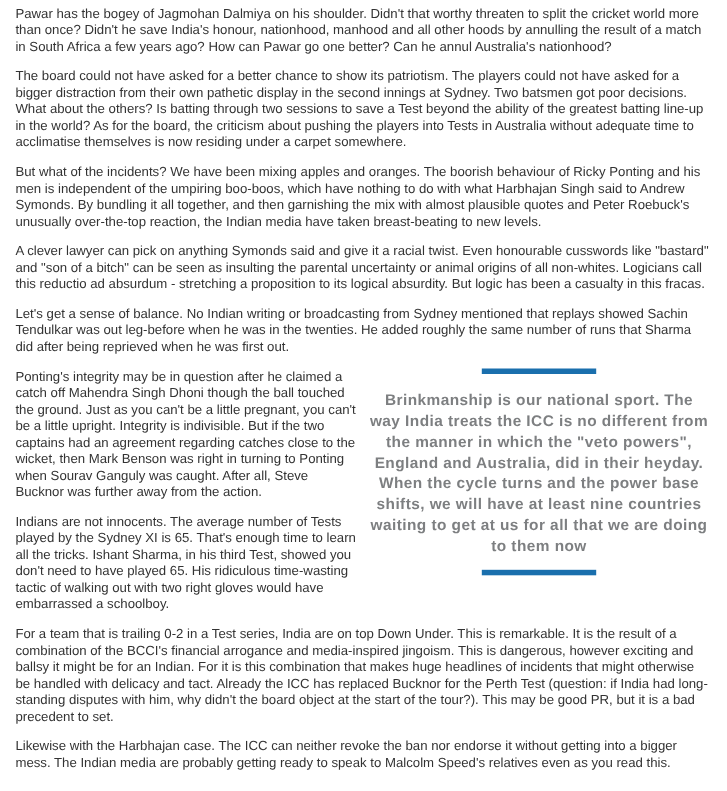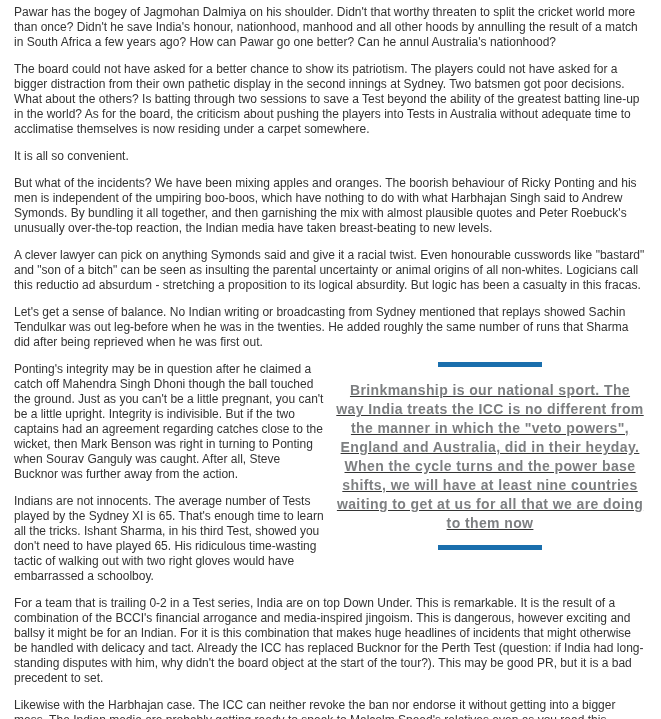--- a/index.html
+++ b/index.html
@@ -26,21 +26,20 @@
     text-align:left;
   }
   .para:last-child{margin-bottom:0;}
   
   .pullquote{
     display:block;
     float:right;
     width:314px;
     margin:0 0 10px 6px;
     padding:0 2px;
-    text-decoration:underline;
   }
   .pq-rule{
     display:block;
     width:104px;
     height:5px;
     margin:0 auto;
     background:var(--rule-blue);
   }
   .pq-rule-top{margin-bottom:14px;}
   .pq-rule-bottom{margin-top:12px;}
@@ -56,21 +55,20 @@
 </style>
 </head>
 <body>
 
 <div class="article">
 
   <p class="para">Pawar has the bogey of Jagmohan Dalmiya on his shoulder. Didn't that worthy threaten to split the cricket world more than once? Didn't he save India's honour, nationhood, manhood and all other hoods by annulling the result of a match in South Africa a few years ago? How can Pawar go one better? Can he annul Australia's nationhood?</p>
 
   <p class="para">The board could not have asked for a better chance to show its patriotism. The players could not have asked for a bigger distraction from their own pathetic display in the second innings at Sydney. Two batsmen got poor decisions. What about the others? Is batting through two sessions to save a Test beyond the ability of the greatest batting line-up in the world? As for the board, the criticism about pushing the players into Tests in Australia without adequate time to acclimatise themselves is now residing under a carpet somewhere.</p>
 
-  <p class="para">It is all so convenient.</p>
 
   <p class="para">But what of the incidents? We have been mixing apples and oranges. The boorish behaviour of Ricky Ponting and his men is independent of the umpiring boo-boos, which have nothing to do with what Harbhajan Singh said to Andrew Symonds. By bundling it all together, and then garnishing the mix with almost plausible quotes and Peter Roebuck's unusually over-the-top reaction, the Indian media have taken breast-beating to new levels.</p>
 
   <p class="para">A clever lawyer can pick on anything Symonds said and give it a racial twist. Even honourable cusswords like "bastard" and "son of a bitch" can be seen as insulting the parental uncertainty or animal origins of all non-whites. Logicians call this reductio ad absurdum - stretching a proposition to its logical absurdity. But logic has been a casualty in this fracas.</p>
 
   <p class="para">Let's get a sense of balance. No Indian writing or broadcasting from Sydney mentioned that replays showed Sachin Tendulkar was out leg-before when he was in the twenties. He added roughly the same number of runs that Sharma did after being reprieved when he was first out.</p>
 
   <p class="para">
     <span class="pullquote">
       <span class="pq-rule pq-rule-top"></span>

